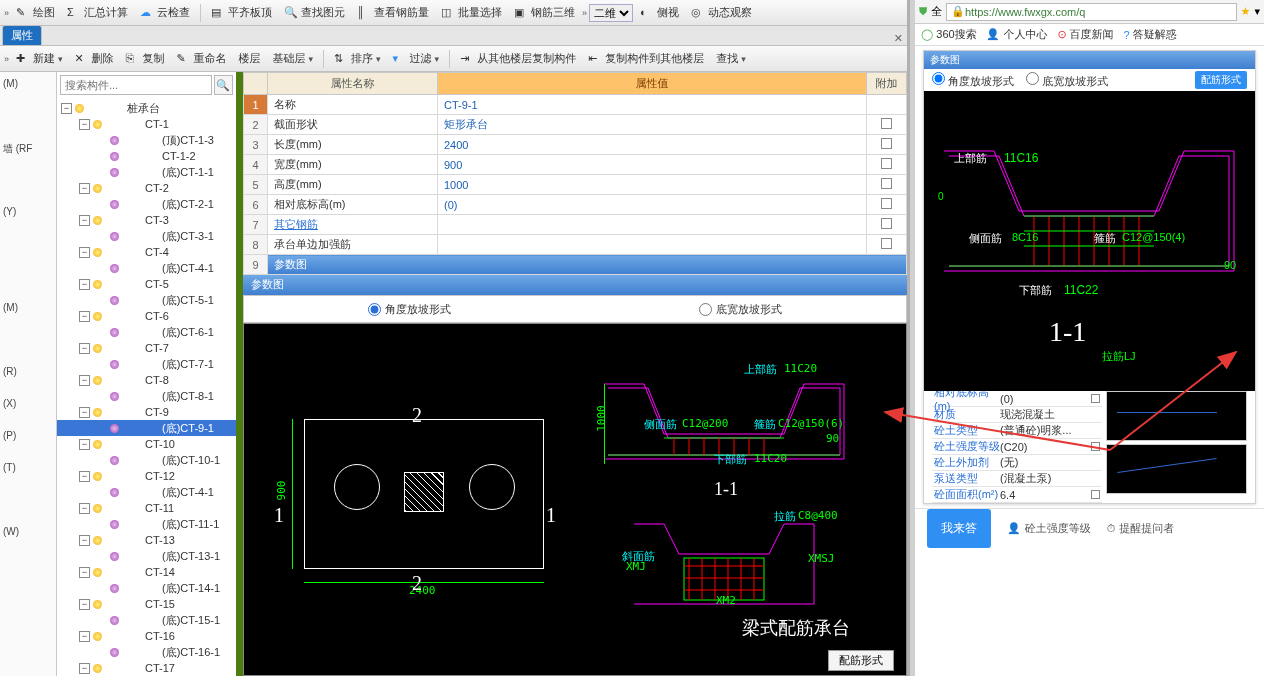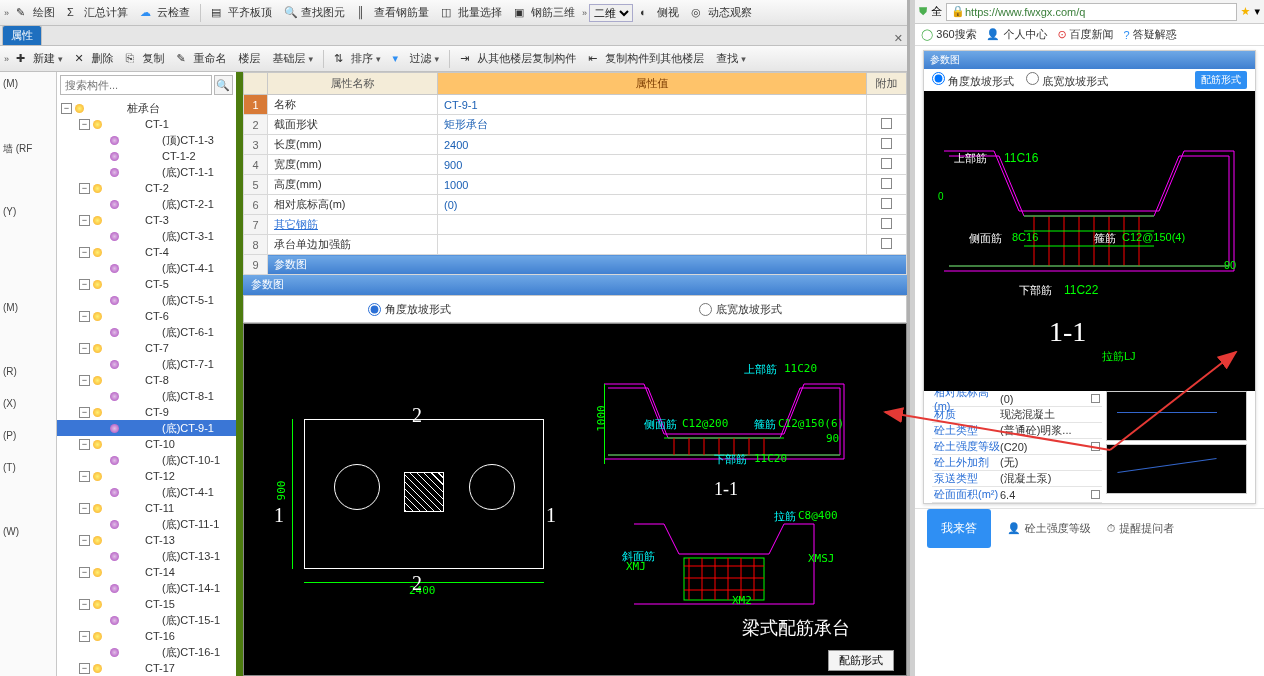--- a/index.html
+++ b/index.html
@@ -555,21 +555,21 @@
                 <line x1="60" y1="52" x2="140" y2="52"></line>
                 <line x1="60" y1="64" x2="140" y2="64"></line>
                 <line x1="60" y1="76" x2="140" y2="76"></line>
               </g>
           </svg>
           <div class="cytxt" style="left:530px;top:185px"><span>拉筋</span></div>
           <div class="gtxt" style="left:554px;top:185px">C8@400</div>
           <div class="cytxt" style="left:378px;top:225px"><span>斜面筋</span></div>
           <div class="gtxt" style="left:382px;top:236px">XMJ</div>
           <div class="gtxt" style="left:564px;top:228px">XMSJ</div>
-          <div class="gtxt" style="left:488px;top:270px">XM2</div>
+          <div class="gtxt" style="left:472px;top:270px">XM2</div>
 
           <div class="wtxt" style="left:498px;top:292px;font-size:18px">梁式配筋承台</div>
 
           <div class="bottom-btn">配筋形式</div>
         </div>
       </div>
     </div>
   </div>
 
   <div class="sep"></div>

